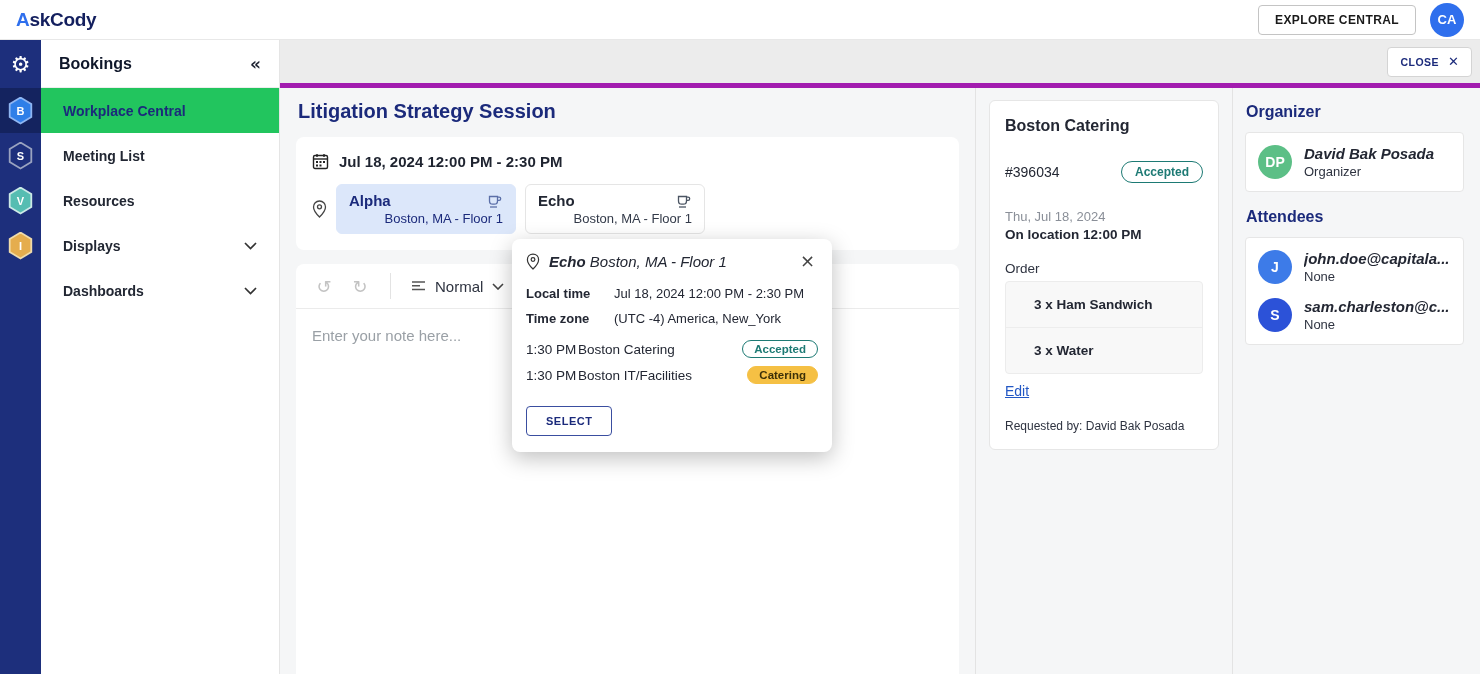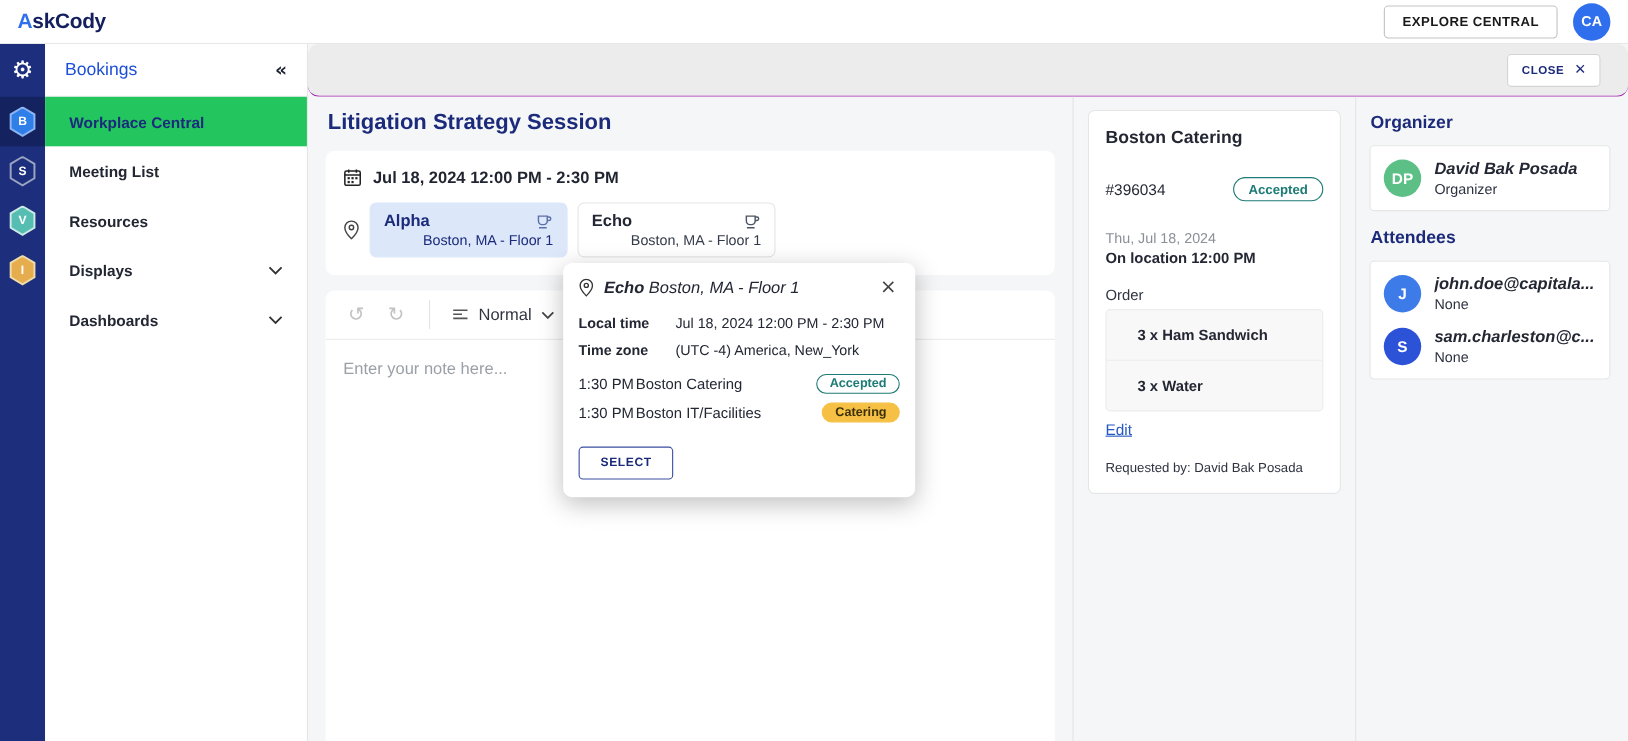--- a/index.html
+++ b/index.html
@@ -24,29 +24,29 @@
   .rail-gear { height:48px; display:flex; align-items:center; justify-content:center; color:#fff; font-size:22px; cursor:pointer; width:100%; }
   .rail-item { width:100%; height:45px; display:flex; align-items:center; justify-content:center; cursor:pointer; }
   .rail-item.selected { background:#14235f; }
   .hex { position:relative; width:26px; height:28px; }
   .hex, .hex-inner { clip-path:polygon(50% 0,95% 25%,95% 75%,50% 100%,5% 75%,5% 25%); }
   .hex-inner { position:absolute; inset:2px; display:flex; align-items:center; justify-content:center; font-size:11px; font-weight:700; color:#fff; }
 
   
   .sidebar { width:239px; background:#fff; border-right:1px solid #e5e5e5; flex-shrink:0; }
   .sidebar-header { height:48px; display:flex; align-items:center; justify-content:space-between; padding:0 18px; border-bottom:1px solid #ededed; }
-  .sidebar-title { font-size:16px; font-weight:400; color:#1d4ed8; }
+  .sidebar-title { font-size:16px; font-weight:700; color:#0f172a; }
   .collapse { font-size:17px; font-weight:700; color:#1c2130; cursor:pointer; }
   .side-item { height:45px; display:flex; align-items:center; justify-content:space-between; padding:0 22px 0 22px; font-size:14px; font-weight:600; color:#222733; cursor:pointer; }
   .side-item.selected { background:#22c55e; color:var(--brand-navy,#1b2a7b); font-weight:700; }
   .side-item svg { stroke:#333; }
 
   
   .content { flex:1; display:flex; flex-direction:column; min-width:0; }
-  .content-topbar { height:48px; background:#ececec; border-bottom:1px solid #a21caf; display:flex; align-items:center; justify-content:flex-end; padding:0 25px;border-radius:10px; }
+  .content-topbar { height:48px; background:#ececec; border-bottom:5px solid #a21caf; display:flex; align-items:center; justify-content:flex-end; padding:0 8px; }
   .close-btn { background:#fff; border:1px solid #d4d4d4; border-radius:4px; height:30px; padding:0 12px; display:flex; align-items:center; gap:9px; cursor:pointer; font-family:"Liberation Sans",sans-serif; }
   .close-btn .close-label { font-size:10.5px; font-weight:700; letter-spacing:0.5px; color:var(--brand-navy,#1b2a7b); }
   .close-btn .x { font-size:13px; color:var(--brand-navy,#1b2a7b); font-weight:700; }
 
   .columns { flex:1; display:flex; min-height:0; }
 
   
   .main-col { width:695px; flex-shrink:0; padding:10px 16px 0 16px; display:flex; flex-direction:column; }
   .page-title { font-size:20px; font-weight:800; color:var(--brand-navy,#1b2a7b); margin:2px 0 14px 2px; }
   .card { background:#fff; border-radius:8px; }

